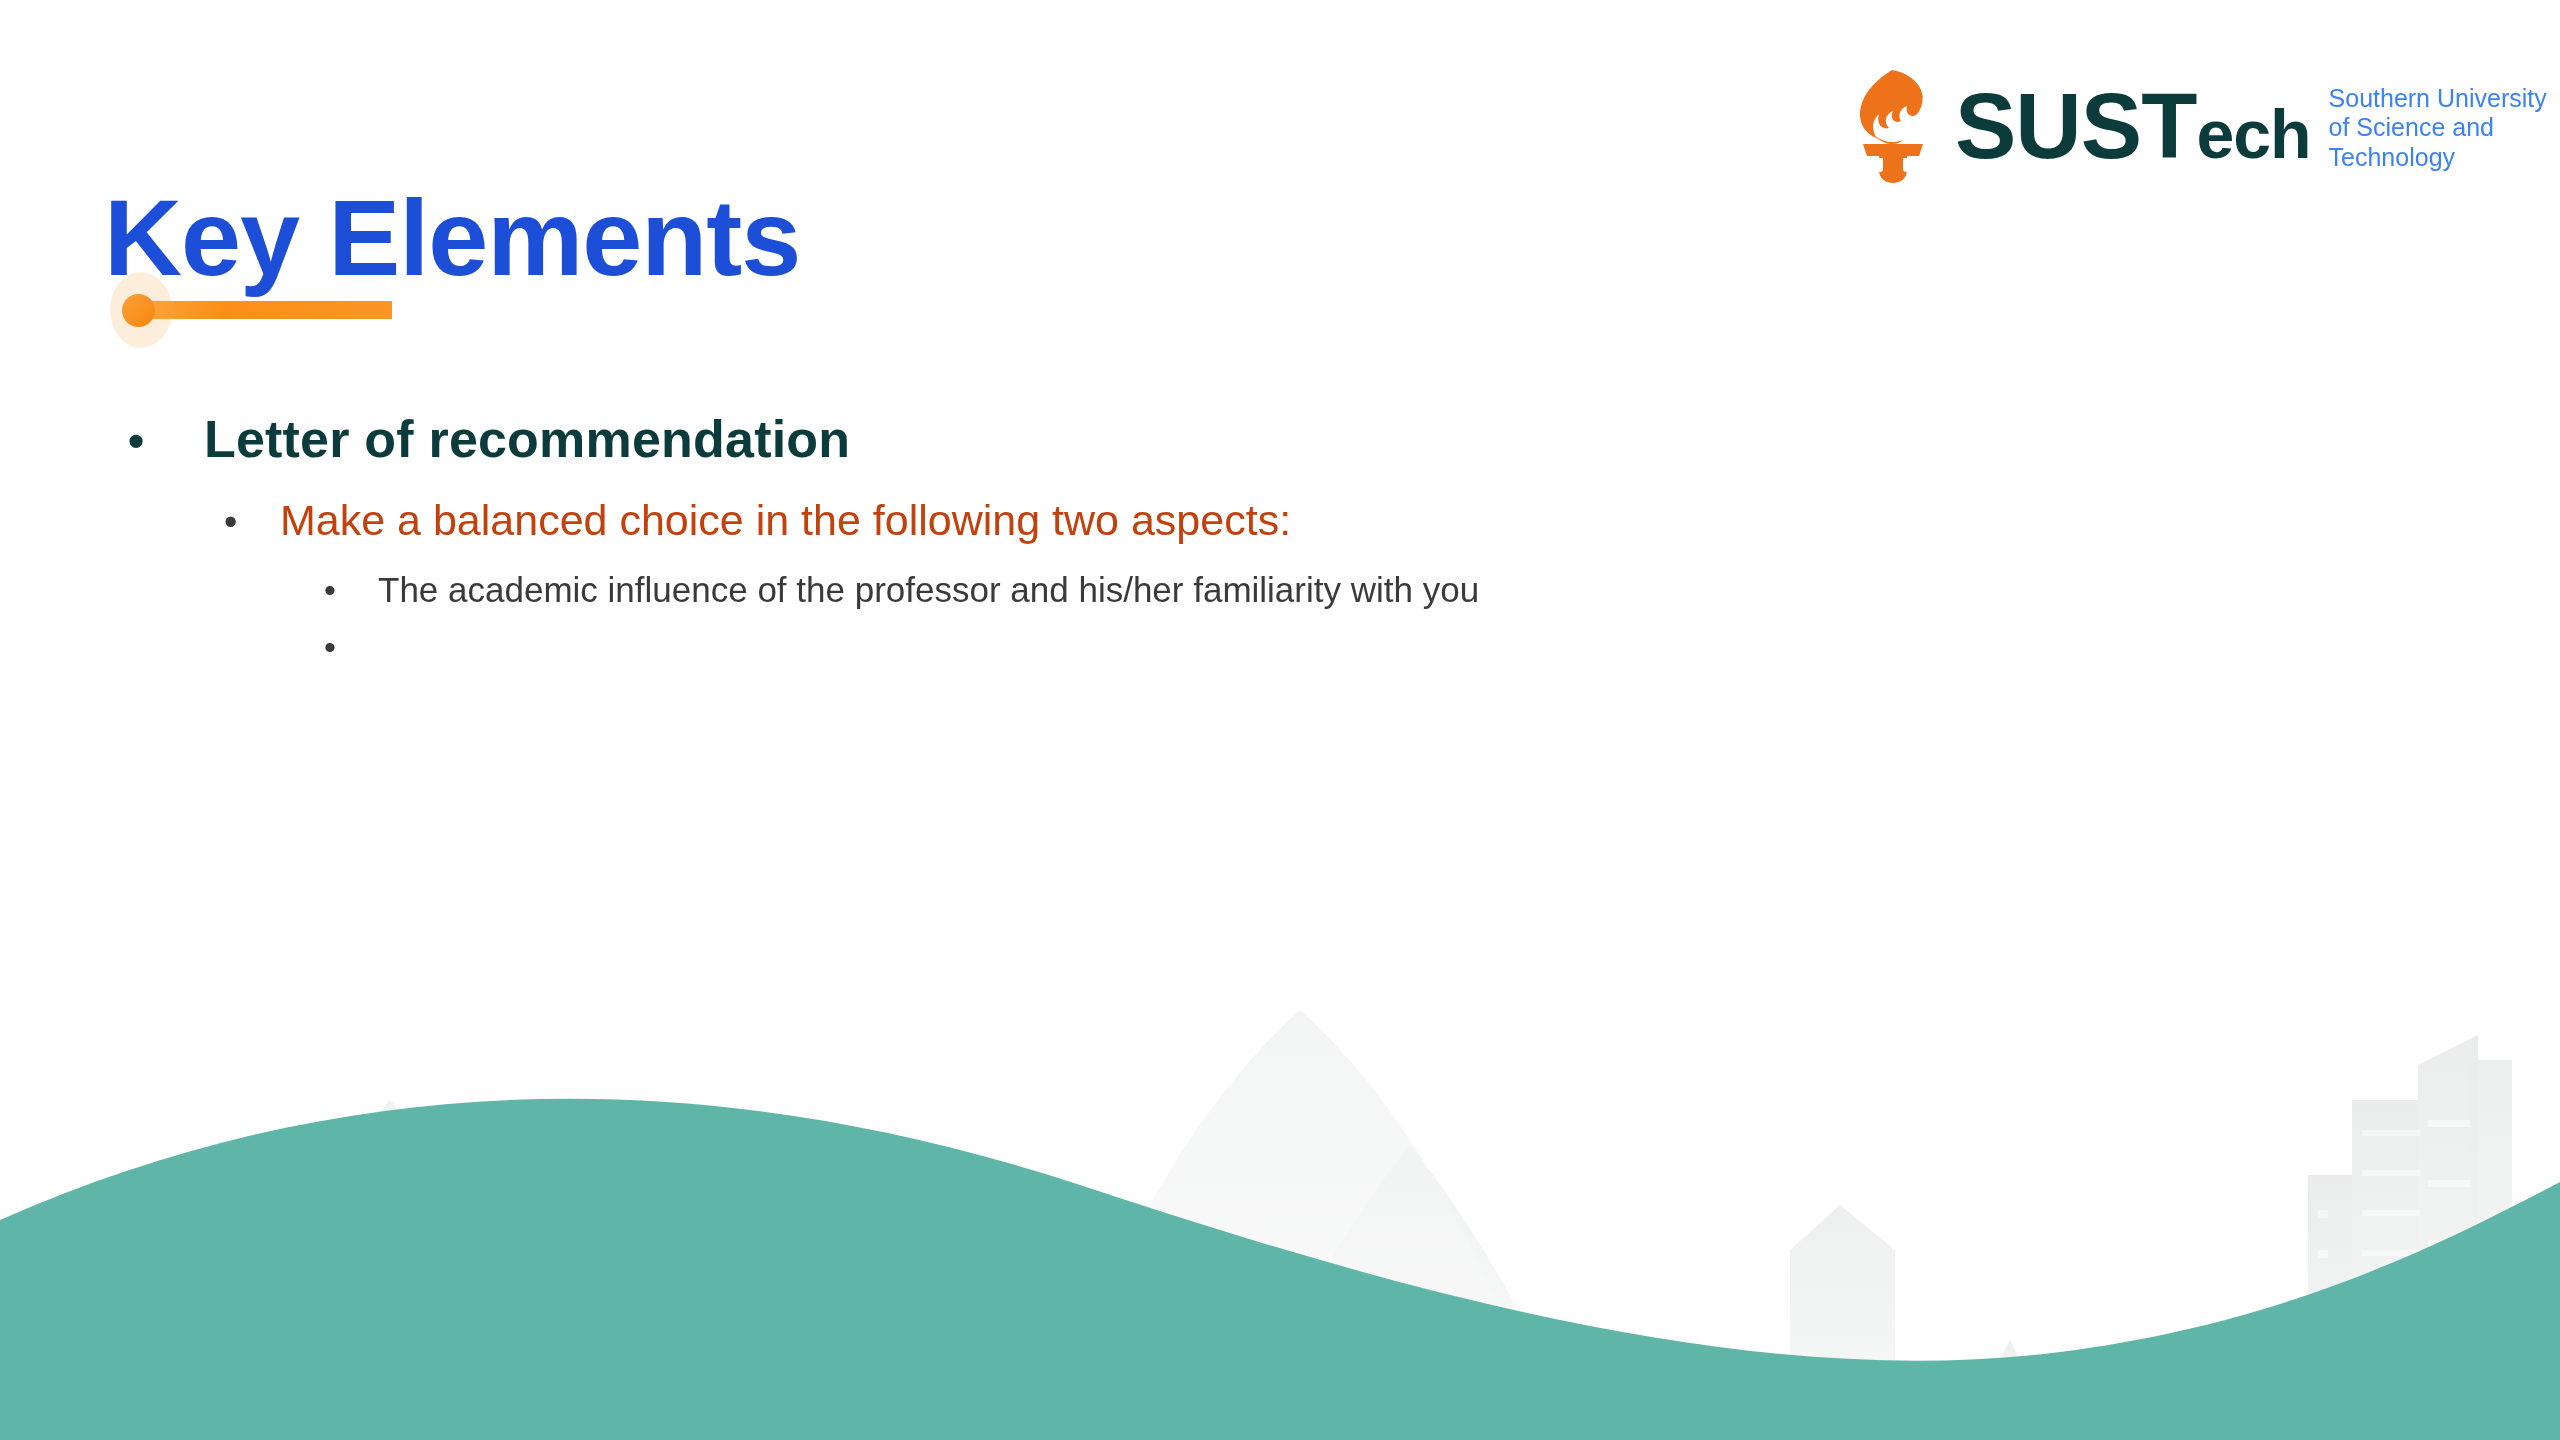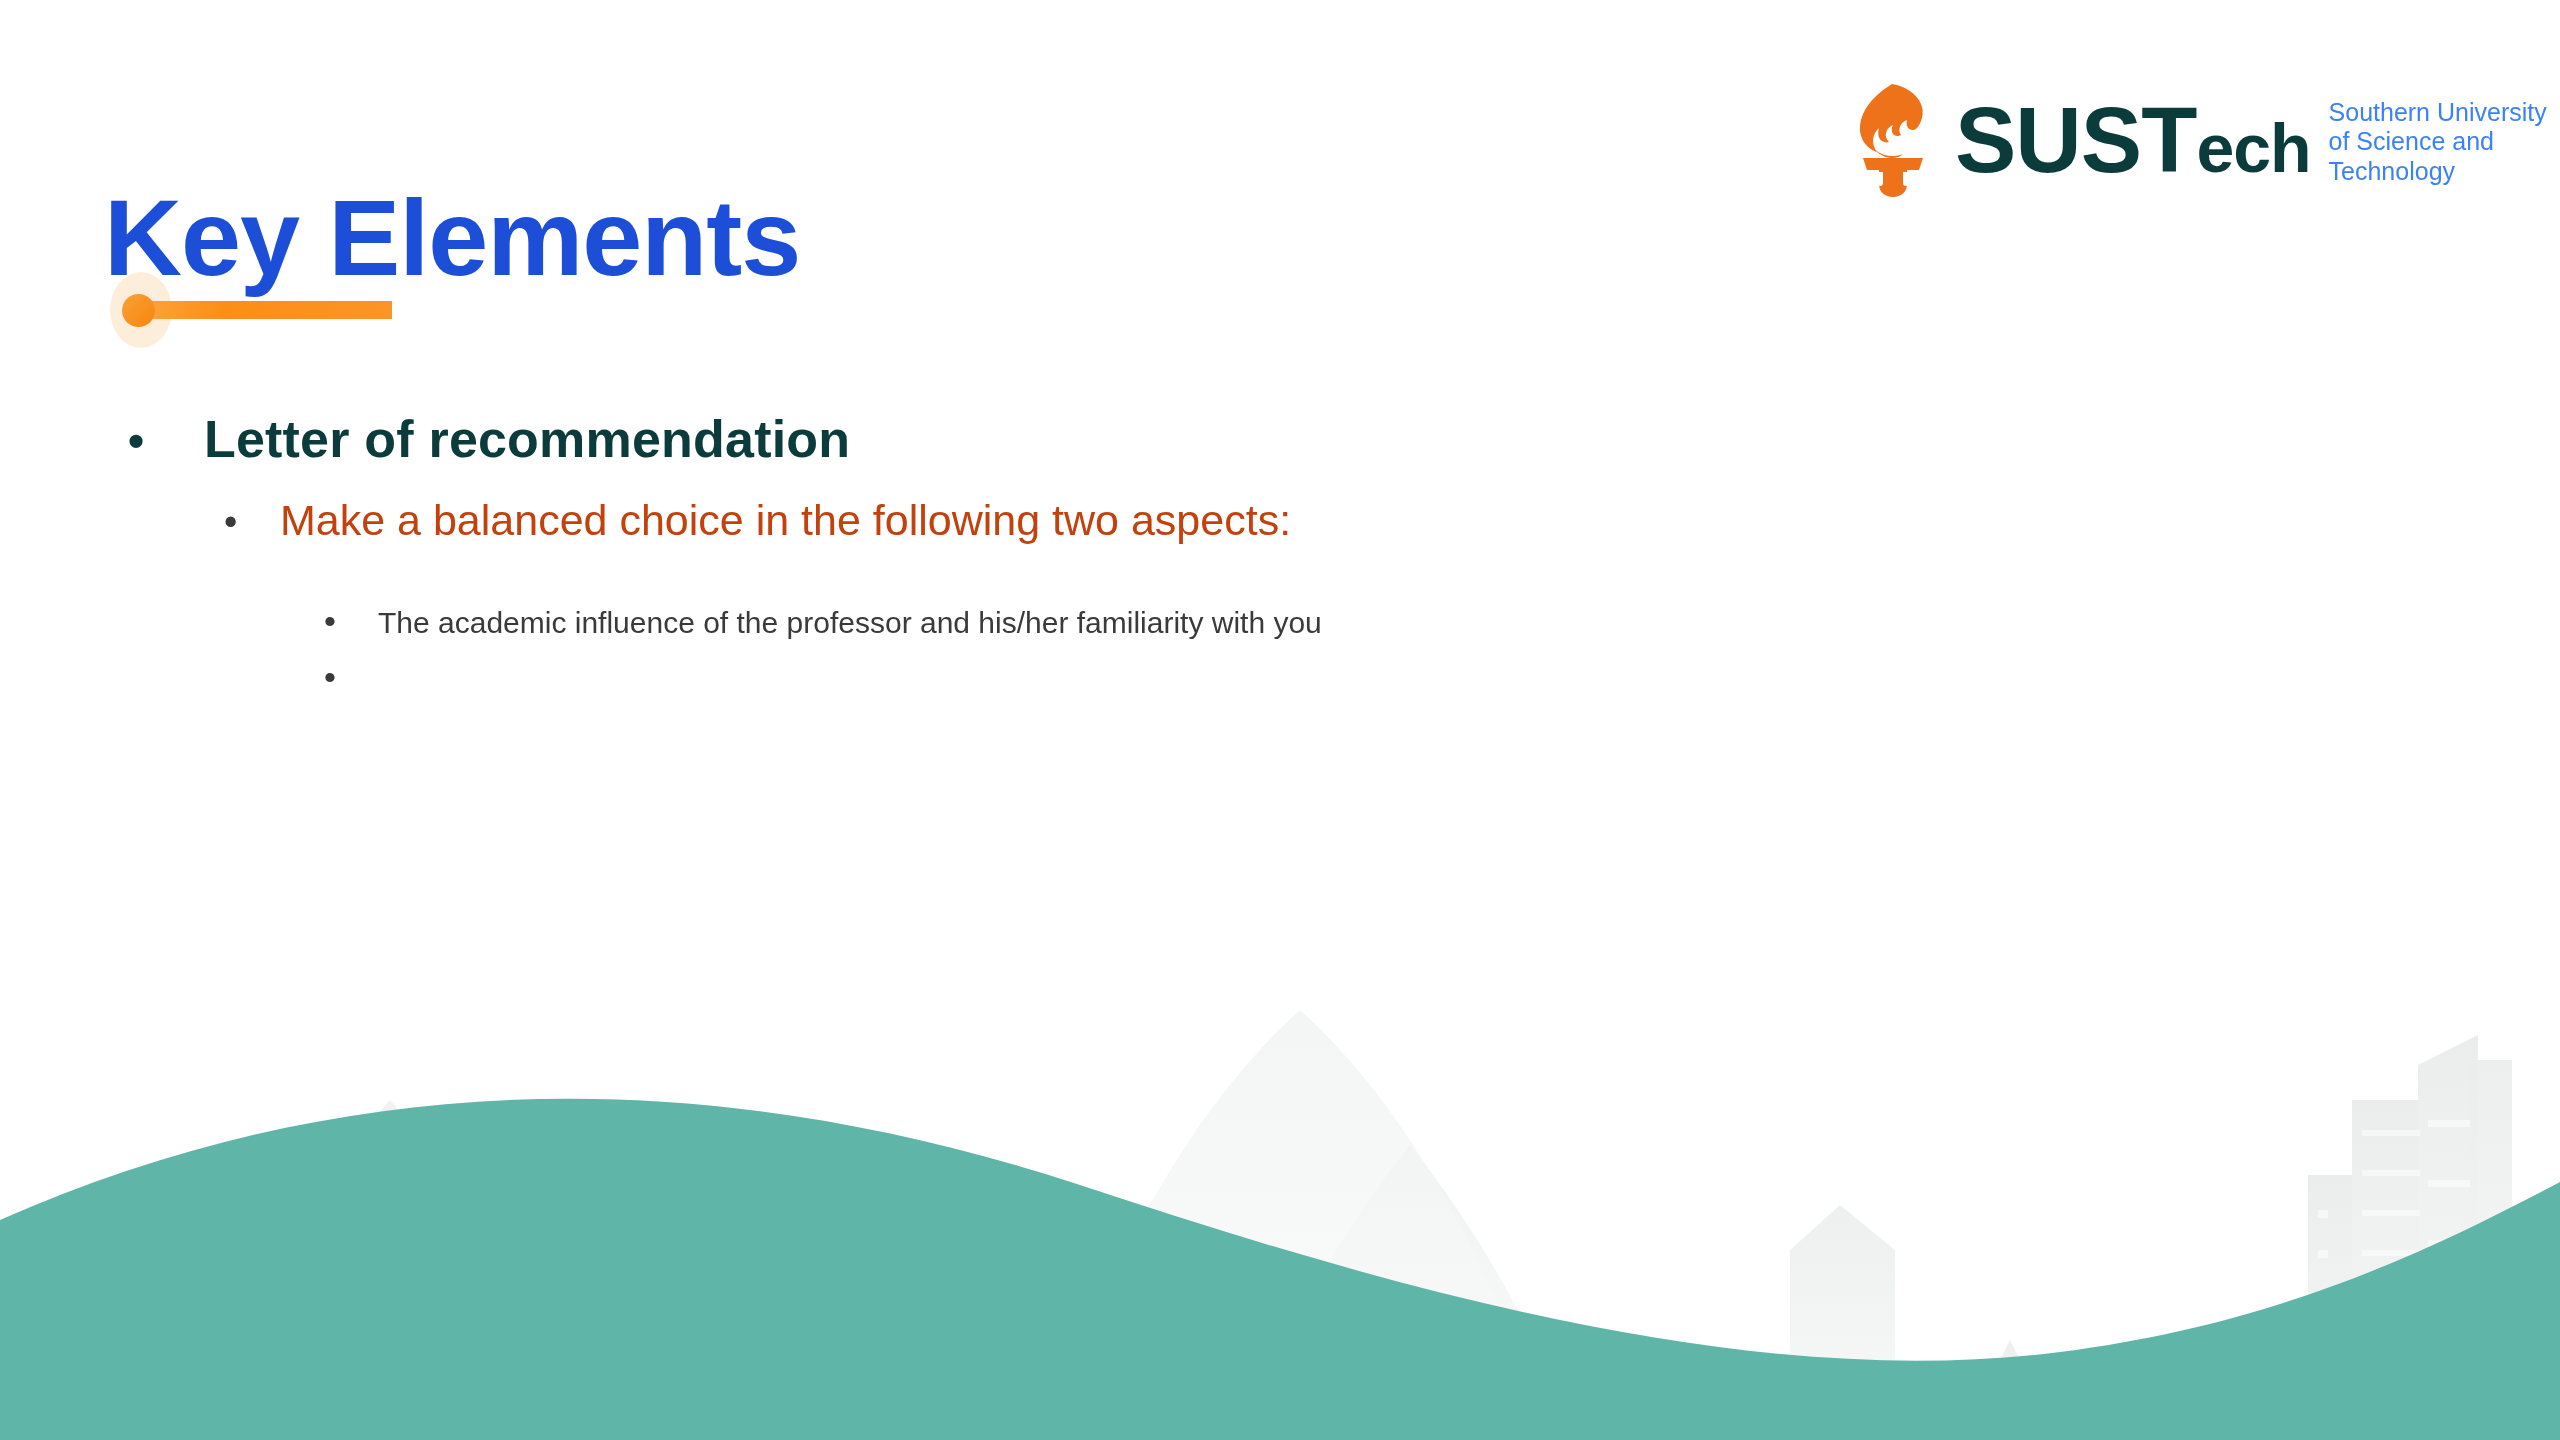--- a/index.html
+++ b/index.html
@@ -31,21 +31,21 @@
     width: 2560px;
     height: 520px;
     pointer-events: none;
   }
   #bottom-art svg { display: block; width: 2560px; height: 520px; }
 
   
   #logo-block {
     position: absolute;
     left: 1845px;
-    top: 80px;
+    top: 66px;
     display: flex;
     align-items: center;
     height: 120px;
   }
   #torch-icon { width: 96px; height: 120px; flex: 0 0 auto; }
   #torch-icon svg { display: block; width: 96px; height: 120px; }
 
   #logo-wordmark {
     font-family: "Liberation Sans", "DejaVu Sans", sans-serif;
     font-size: 92px;
@@ -171,25 +171,24 @@
   
   .lvl3 { margin-left: 324px; margin-bottom: 18px; }
   .lvl3 .bullet-glyph {
     width: 54px;
     flex: 0 0 auto;
     color: #3A3A3A;
     font-size: 34px;
     line-height: 1;
   }
   .lvl3 .bullet-text {
-    font-size: 30px;
+    font-size: 35px;
     font-weight: 400;
     color: #3A3A3A;
     line-height: 1.25;
-    margin-top: 36px;
   }
 </style>
 </head>
 <body>
 
 <div id="slide">
 
   <div id="bottom-art">
     <svg viewBox="0 0 2560 520" preserveAspectRatio="none" xmlns="http://www.w3.org/2000/svg">
       <defs>

